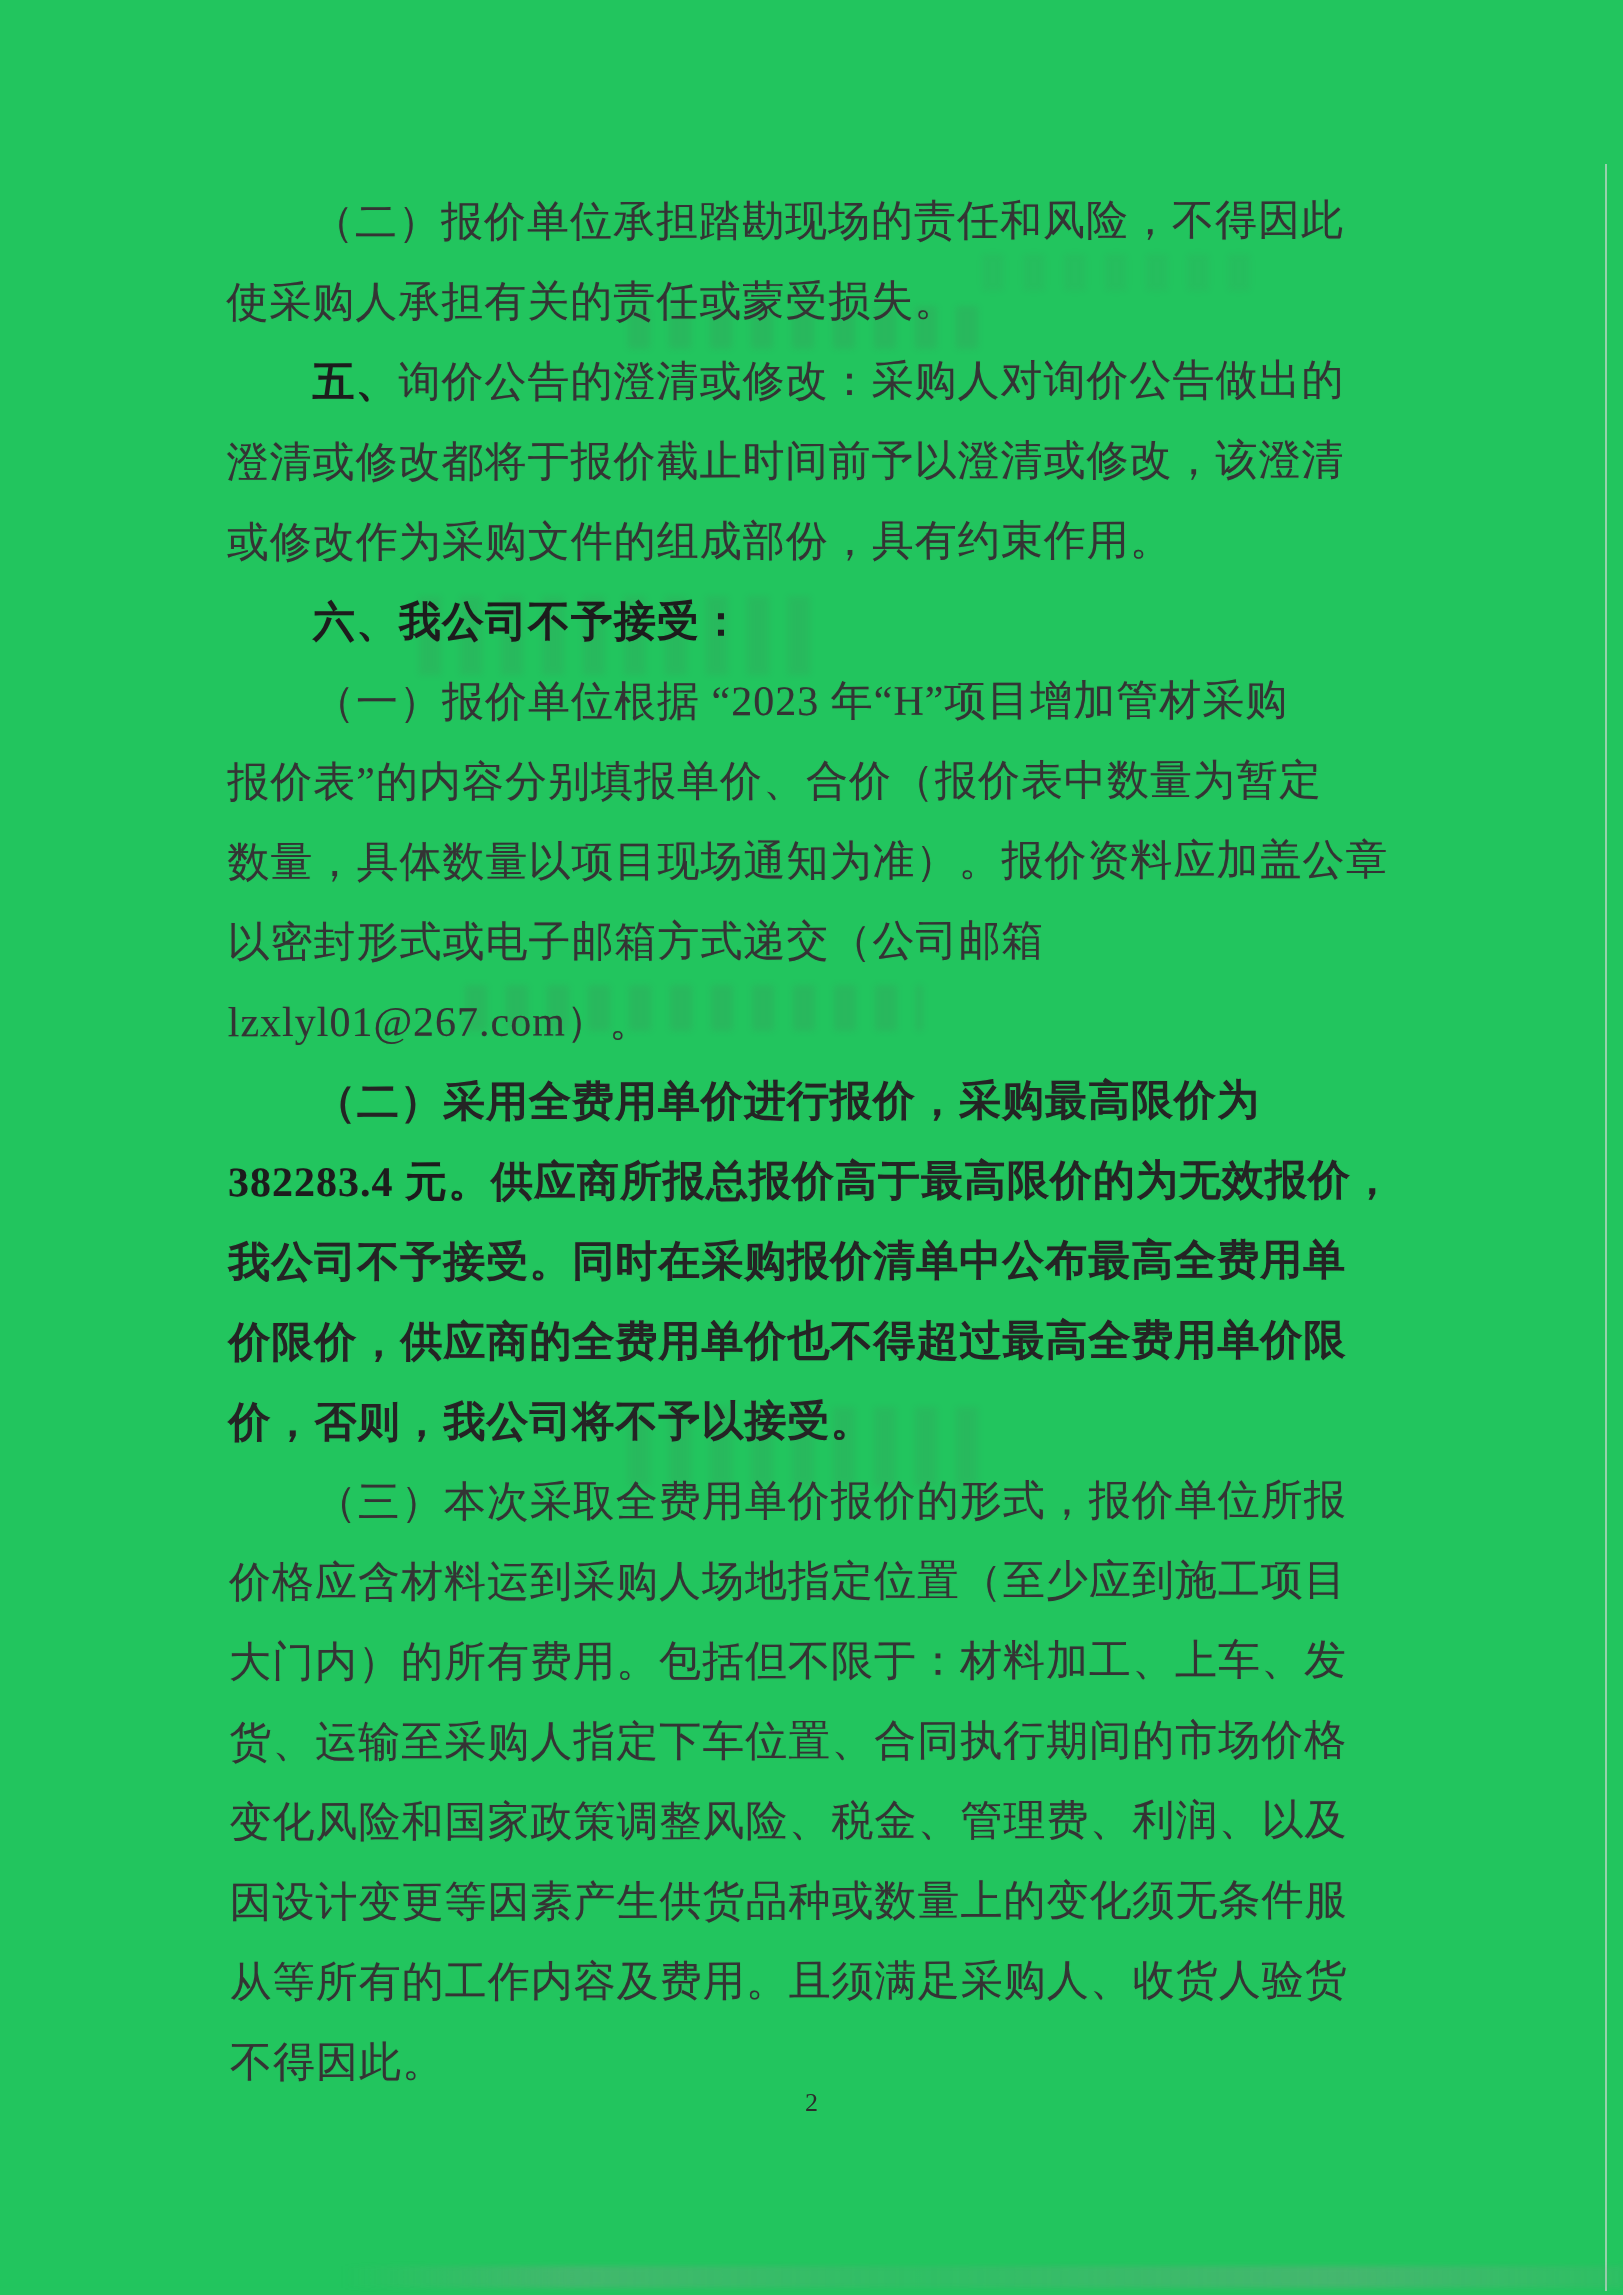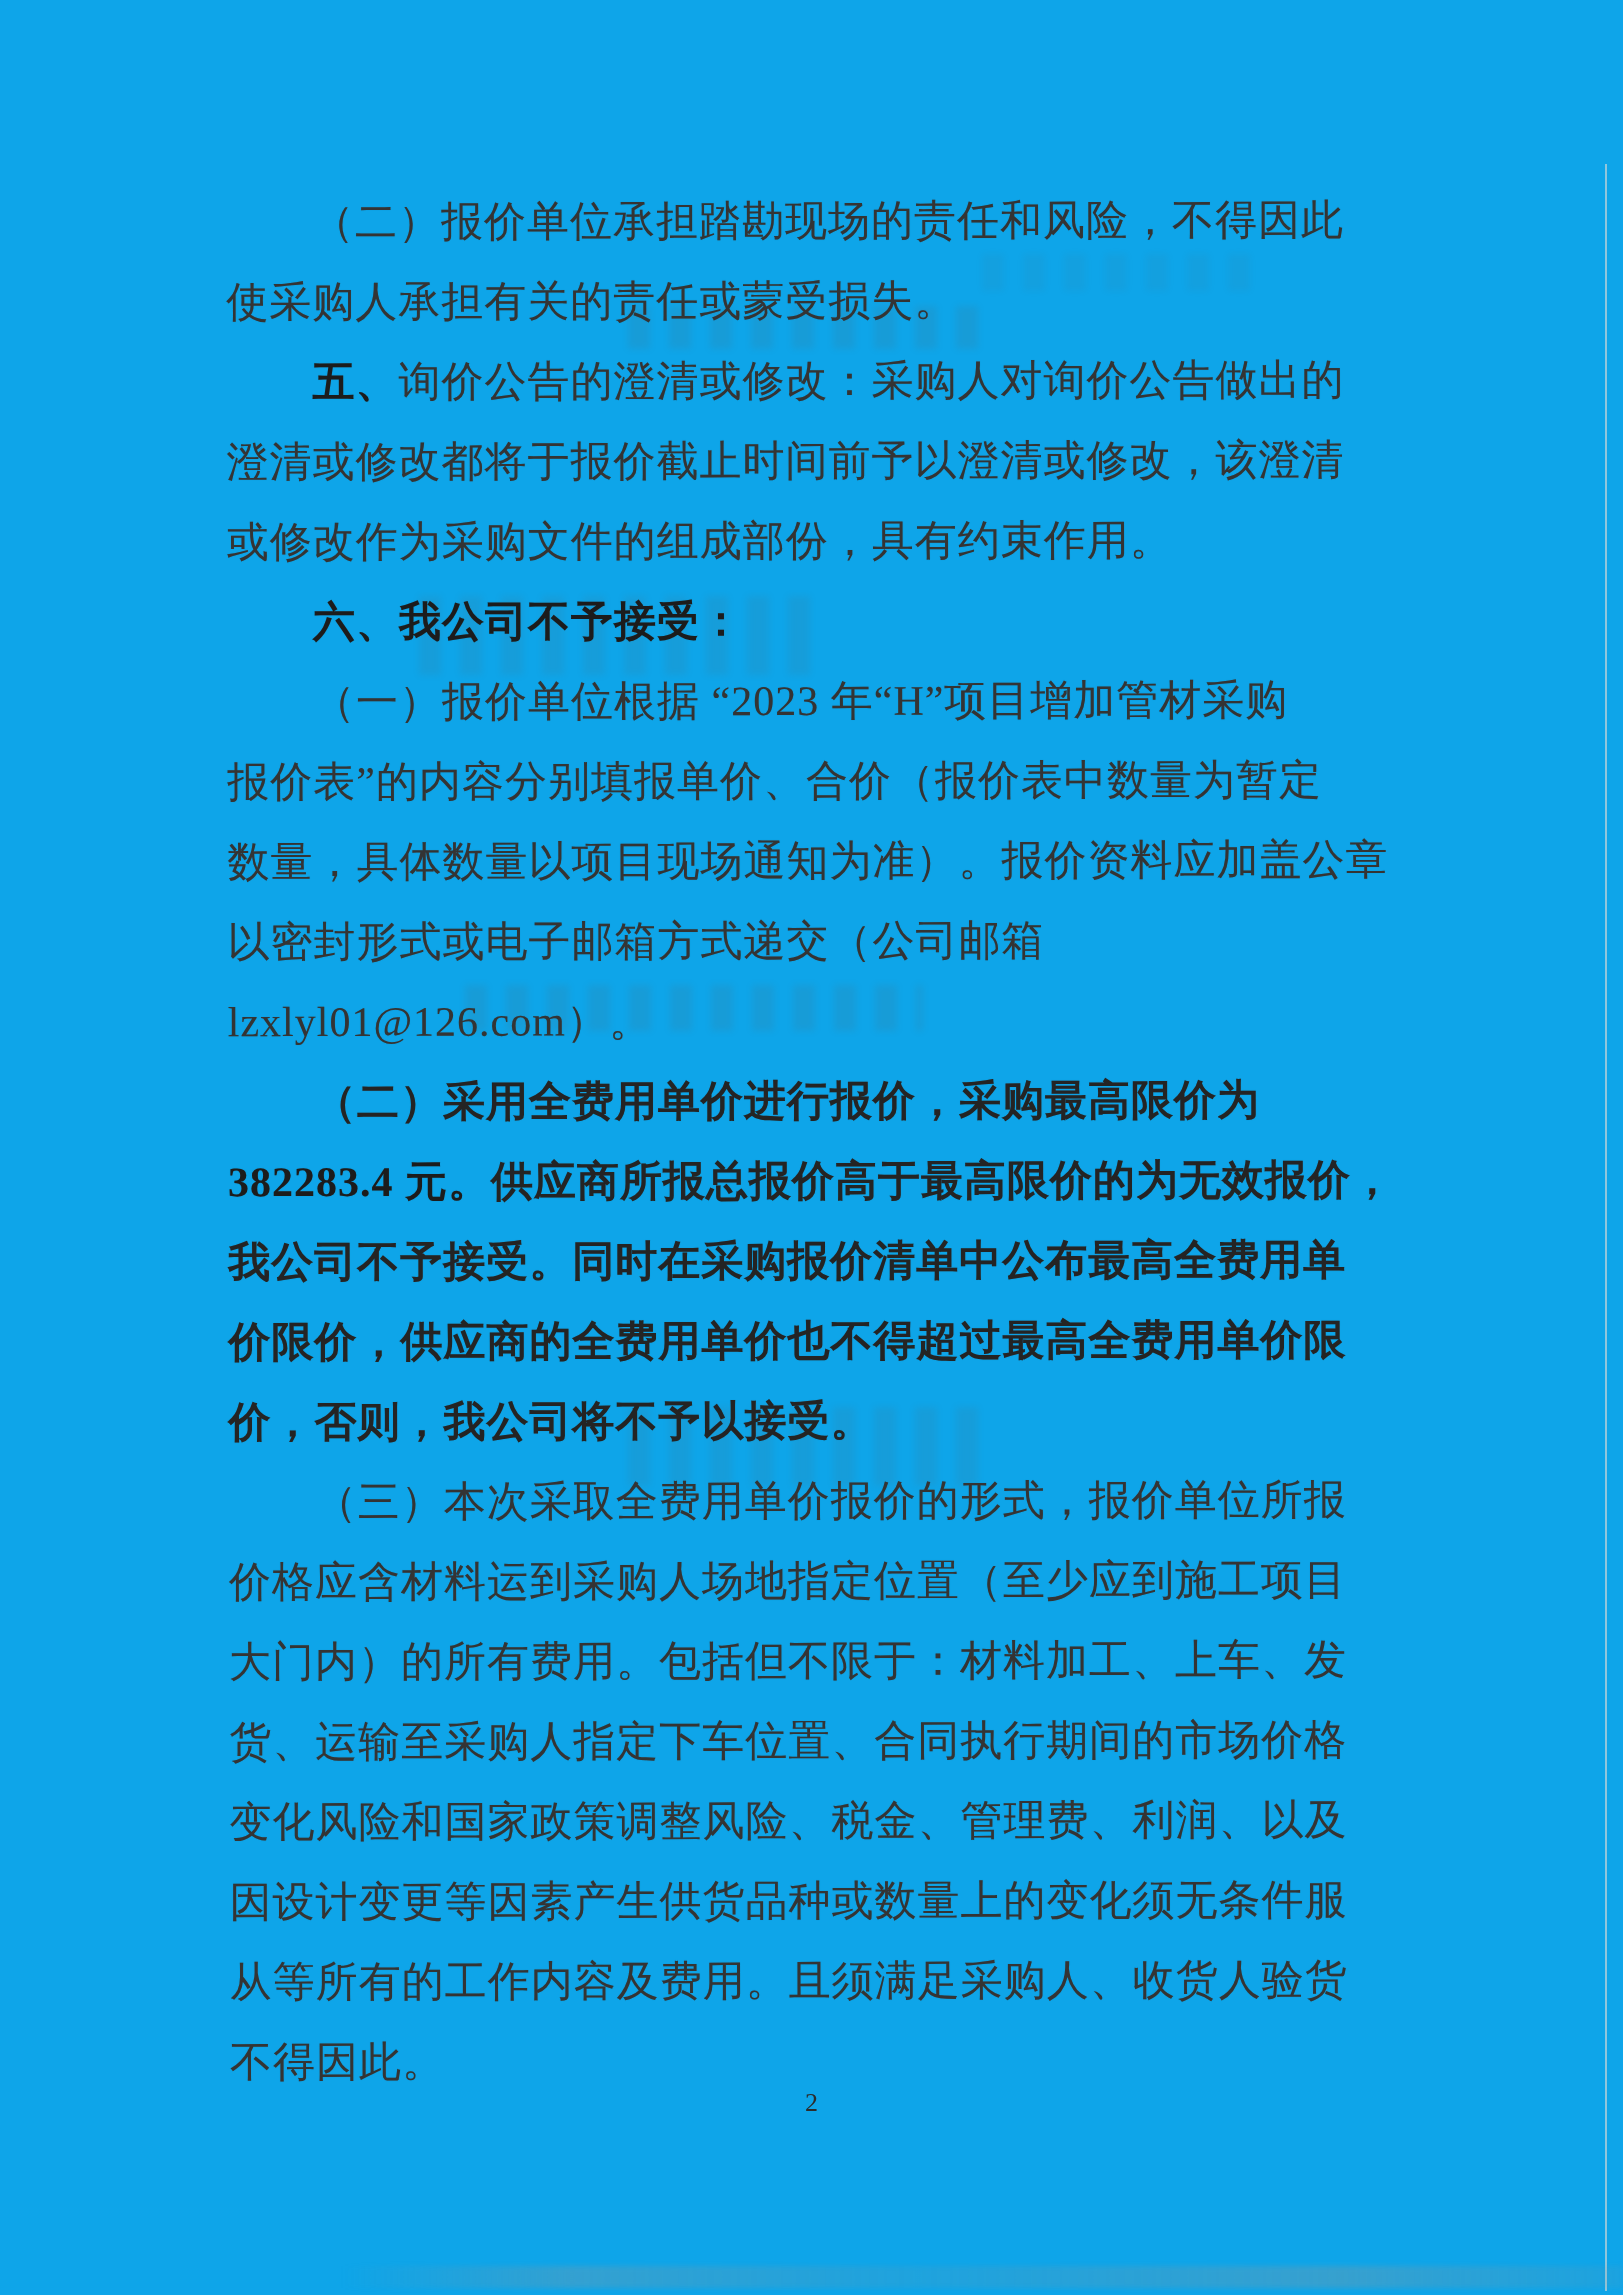--- a/index.html
+++ b/index.html
@@ -4,21 +4,21 @@
 <style>
   html,body{
     margin:0;
     padding:0;
     background:#ffffff;
   }
   #page{
     position:relative;
     width:1623px;
     height:2295px;
-    background:#0ea5e9;
+    background:#22c55e;
     overflow:hidden;
     font-family:"Liberation Serif","DejaVu Serif",serif;
   }
   
   #doc-lines{
     position:absolute;
     left:228px;
     top:181px;
     width:1139px;
     transform:rotate(-0.12deg);
@@ -103,21 +103,21 @@
       <div class="line indent"><span class="run w-r">（二）报价单位承担踏勘现场的责任和风险，不得因此</span></div>
       <div class="line"><span class="run w-r">使采购人承担有关的责任或蒙受损失。</span></div>
       <div class="line indent"><span class="run w-b">五、</span><span class="run w-r">询价公告的澄清或修改：采购人对询价公告做出的</span></div>
       <div class="line"><span class="run w-r">澄清或修改都将于报价截止时间前予以澄清或修改，该澄清</span></div>
       <div class="line"><span class="run w-r">或修改作为采购文件的组成部份，具有约束作用。</span></div>
       <div class="line indent"><span class="run w-b">六、我公司不予接受：</span></div>
       <div class="line indent"><span class="run w-r">（一）报价单位根据 “2023 年“H”项目增加管材采购</span></div>
       <div class="line"><span class="run w-r">报价表”的内容分别填报单价、合价（报价表中数量为暂定</span></div>
       <div class="line"><span class="run w-r">数量，具体数量以项目现场通知为准）。报价资料应加盖公章</span></div>
       <div class="line"><span class="run w-r">以密封形式或电子邮箱方式递交（公司邮箱</span></div>
-      <div class="line"><span class="run w-r">lzxlyl01@126.com）。</span></div>
+      <div class="line"><span class="run w-r">lzxlyl01@267.com）。</span></div>
       <div class="line indent"><span class="run w-s">（二）采用全费用单价进行报价，采购最高限价为</span></div>
       <div class="line"><span class="run w-b">382283.4 元。</span><span class="run w-s">供应商所报总报价高于最高限价的为无效报价，</span></div>
       <div class="line"><span class="run w-s">我公司不予接受。同时在采购报价清单中公布最高全费用单</span></div>
       <div class="line"><span class="run w-s">价限价，供应商的全费用单价也不得超过最高全费用单价限</span></div>
       <div class="line"><span class="run w-s">价，否则，我公司将不予以接受。</span></div>
       <div class="line indent"><span class="run w-r">（三）本次采取全费用单价报价的形式，报价单位所报</span></div>
       <div class="line"><span class="run w-r">价格应含材料运到采购人场地指定位置（至少应到施工项目</span></div>
       <div class="line"><span class="run w-r">大门内）的所有费用。包括但不限于：材料加工、上车、发</span></div>
       <div class="line"><span class="run w-r">货、运输至采购人指定下车位置、合同执行期间的市场价格</span></div>
       <div class="line"><span class="run w-r">变化风险和国家政策调整风险、税金、管理费、利润、以及</span></div>

